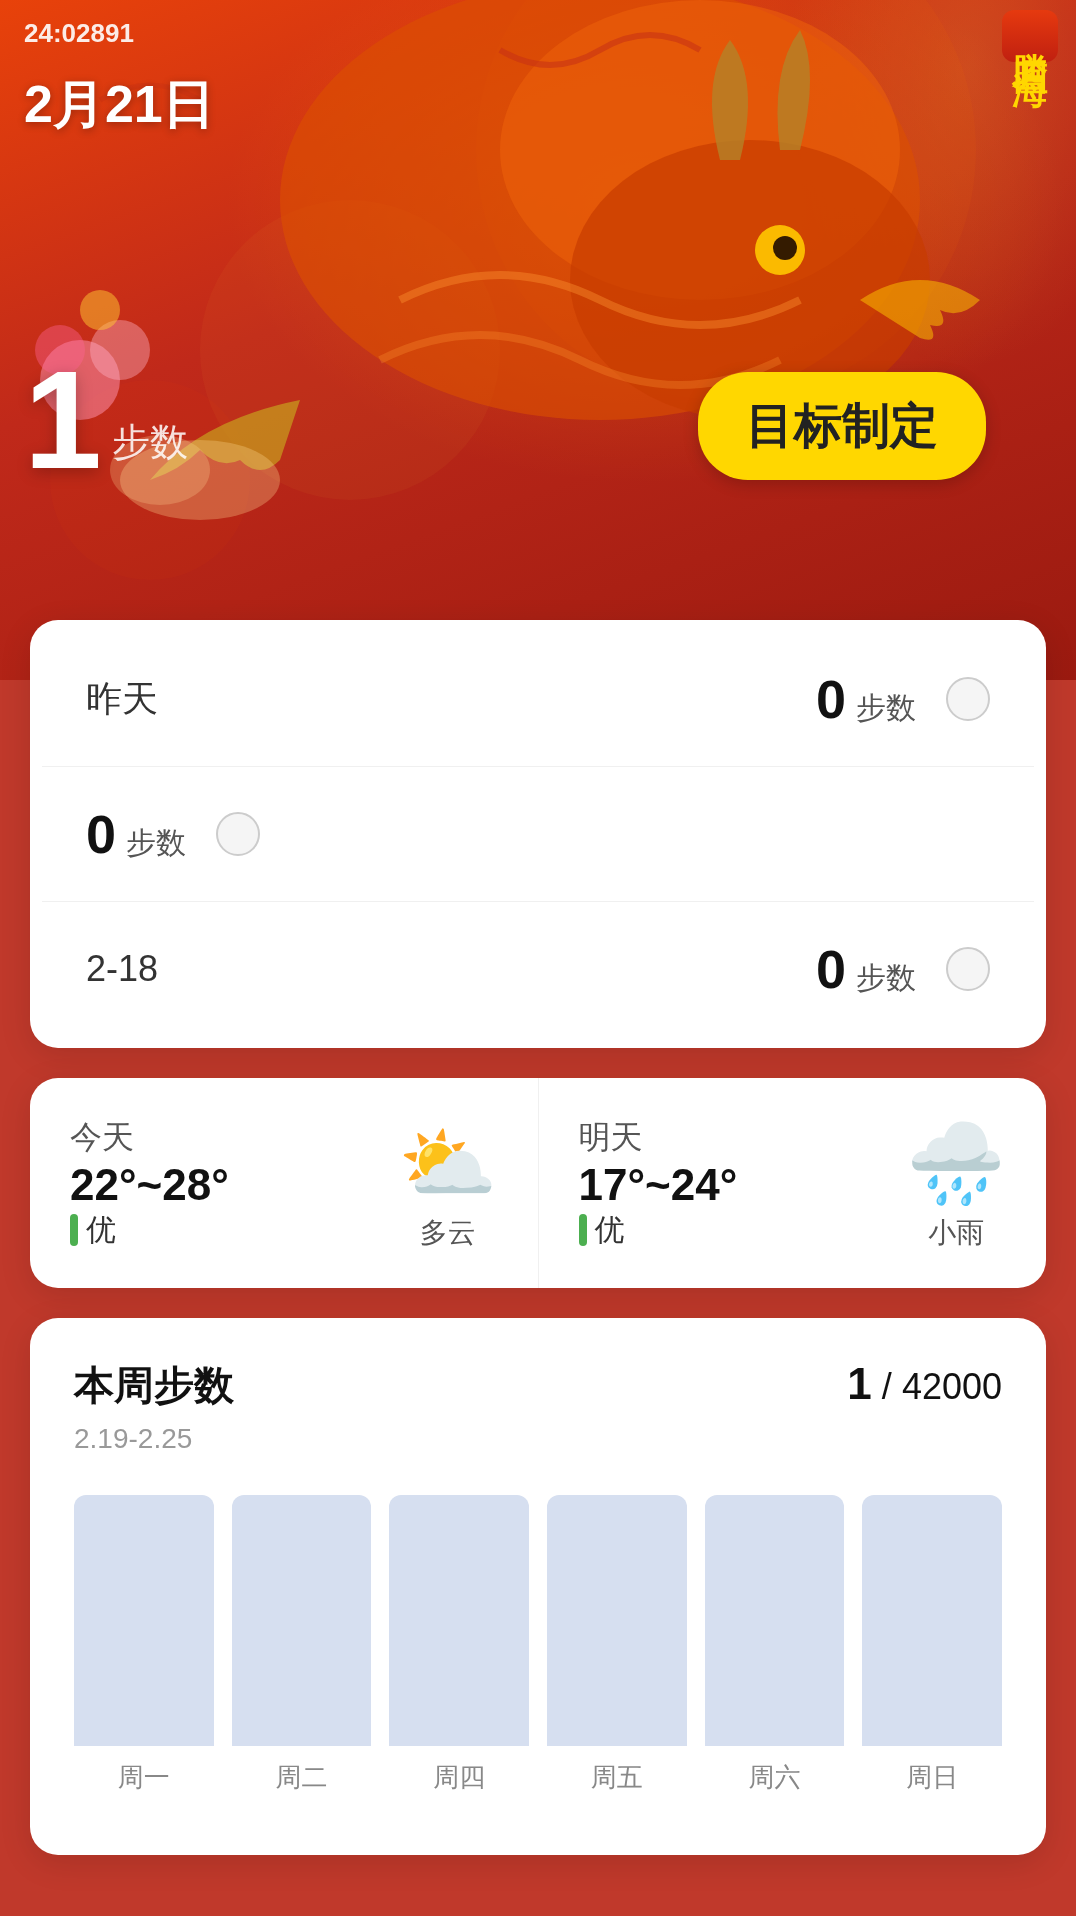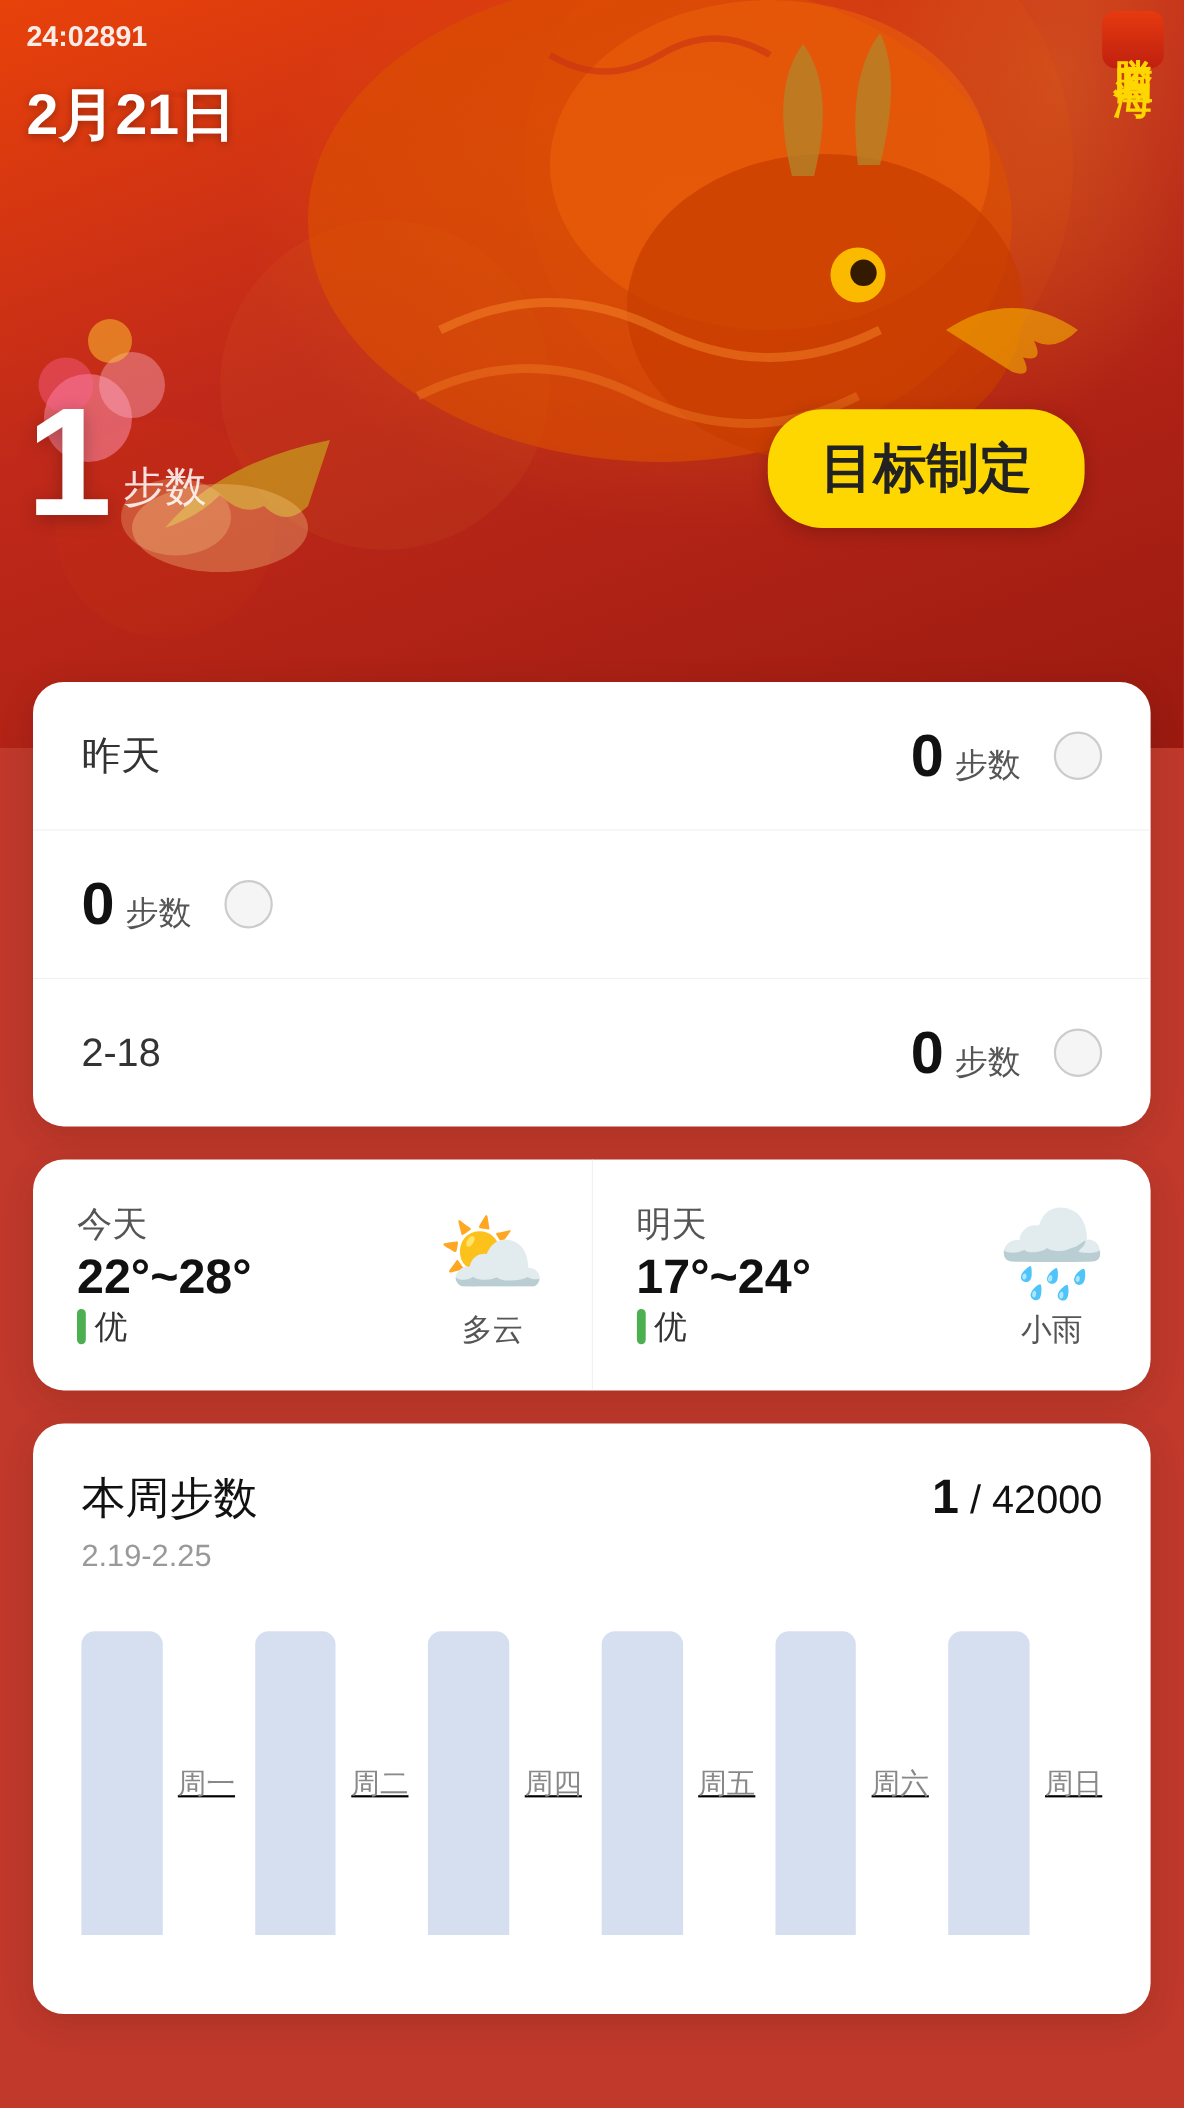--- a/index.html
+++ b/index.html
@@ -136,21 +136,21 @@
 
     .card {
       background: white;
       border-radius: 28px;
       padding: 40px 44px;
       box-shadow: 0 8px 32px rgba(0,0,0,0.12);
     }
 
     
     .steps-history-card {
-      padding: 0;
+      padding: 12px;
       overflow: hidden;
     }
     .history-row {
       display: flex;
       align-items: center;
       padding: 36px 44px;
       border-bottom: 1px solid #f0f0f0;
     }
     .history-row:last-child {
       border-bottom: none;
@@ -247,21 +247,21 @@
     
     .weekly-card {}
     .weekly-header {
       display: flex;
       justify-content: space-between;
       align-items: baseline;
       margin-bottom: 10px;
     }
     .weekly-title {
       font-size: 40px;
-      font-weight: 400;
+      font-weight: 700;
       color: #111;
     }
     .weekly-count {
       font-size: 36px;
       color: #111;
     }
     .weekly-count strong {
       font-size: 44px;
       font-weight: 900;
     }
@@ -273,26 +273,25 @@
     .bar-chart {
       display: flex;
       align-items: flex-end;
       gap: 18px;
       height: 300px;
       margin-bottom: 20px;
     }
     .bar-col {
       flex: 1;
       display: flex;
-      flex-direction: row;
+      flex-direction: column;
       align-items: center;
       height: 100%;
       justify-content: center;
       gap: 14px;
-      text-decoration: underline;
     }
     .bar-fill {
       width: 100%;
       border-radius: 12px 12px 0 0;
       background: #d6dff0;
       min-height: 20px;
     }
     .bar-label {
       font-size: 26px;
       color: #888;

